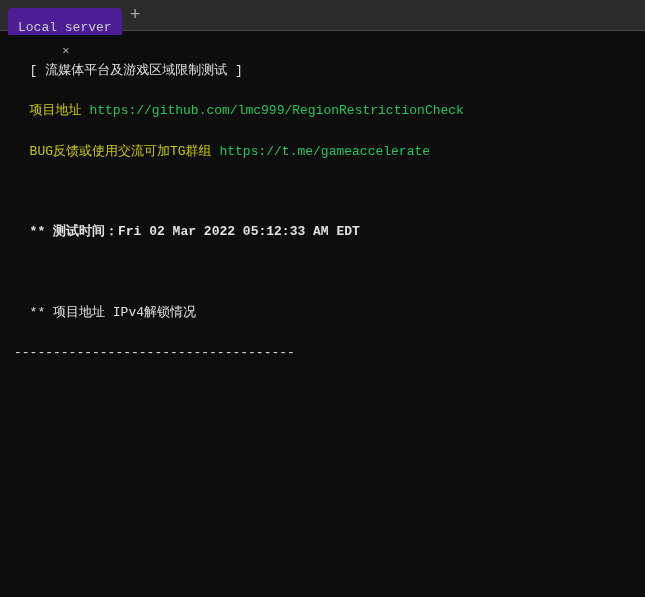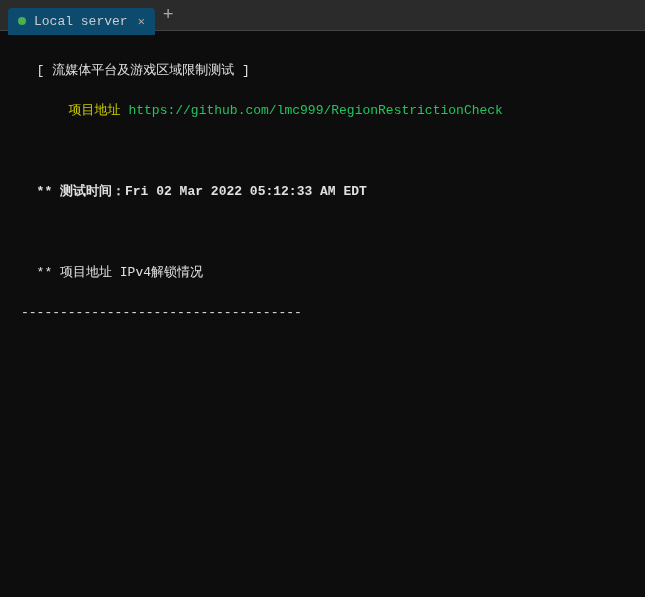--- a/index.html
+++ b/index.html
@@ -16,28 +16,29 @@
       display: flex;
       align-items: center;
       background: #2b2b2b;
       height: 31px;
       padding-left: 8px;
       border-bottom: 1px solid #444;
     }
     .tab {
       display: flex;
       align-items: center;
-      background: #0c4a6e;
+      background: #4c1d95;
       color: #ccc;
       font-size: 13px;
       padding: 4px 10px;
       border-radius: 4px 4px 0 0;
       gap: 8px;
       height: 27px;
       margin-top: 12px;
+      flex-direction: column;
     }
     .tab-dot {
       width: 8px;
       height: 8px;
       background: #4caf50;
       border-radius: 50%;
       display: inline-block;
     }
     .tab-close {
       color: #aaa;
@@ -52,47 +53,48 @@
       cursor: pointer;
       line-height: 1;
     }
 
     
     .terminal {
       background: #0d0d0d;
       color: #e0e0e0;
       font-size: 13px;
       line-height: 1.55;
-      padding: 10px 21px;
+      padding: 10px 14px;
       height: calc(597px - 31px);
       overflow: hidden;
       white-space: pre;
     }
 
     .green { color: #22c55e; }
-    .yellow { color: #cccc00; margin-left: 32px; }
+    .yellow { color: #cccc00; }
     .white { color: #e0e0e0; }
 
     .line { display: block; }
   </style>
 </head>
 <body>
 
 <div class="tab-bar">
   <div class="tab">
     <span class="tab-dot"></span>
     <span>Local server</span>
     <span class="tab-close">✕</span>
   </div>
   <span class="tab-add">+</span>
 </div>
 
 <div class="terminal">
 <span class="line white">  <span>[ 流媒体平台及游戏区域限制测试 ]</span></span>
 <span class="line">  <span class="yellow">项目地址</span> <span class="green">https://github.com/lmc999/RegionRestrictionCheck</span></span>
+<span class="line">  <span class="yellow">BUG反馈或使用交流可加TG群组</span> <span class="green">https://t.me/gameaccelerate</span></span>
 <span class="line"> </span>
 <span class="line white">  <strong><span>** 测试时间：Fri 02 Mar 2022 05:12:33 AM EDT</span></strong></span>
 <span class="line"> </span>
 <span class="line white">  <span>** 项目地址 IPv4解锁情况</span></span>
 <span class="line white"><span>------------------------------------</span></span>
 <span class="line"> </span>
 <span class="line"> </span>
 
 
 

